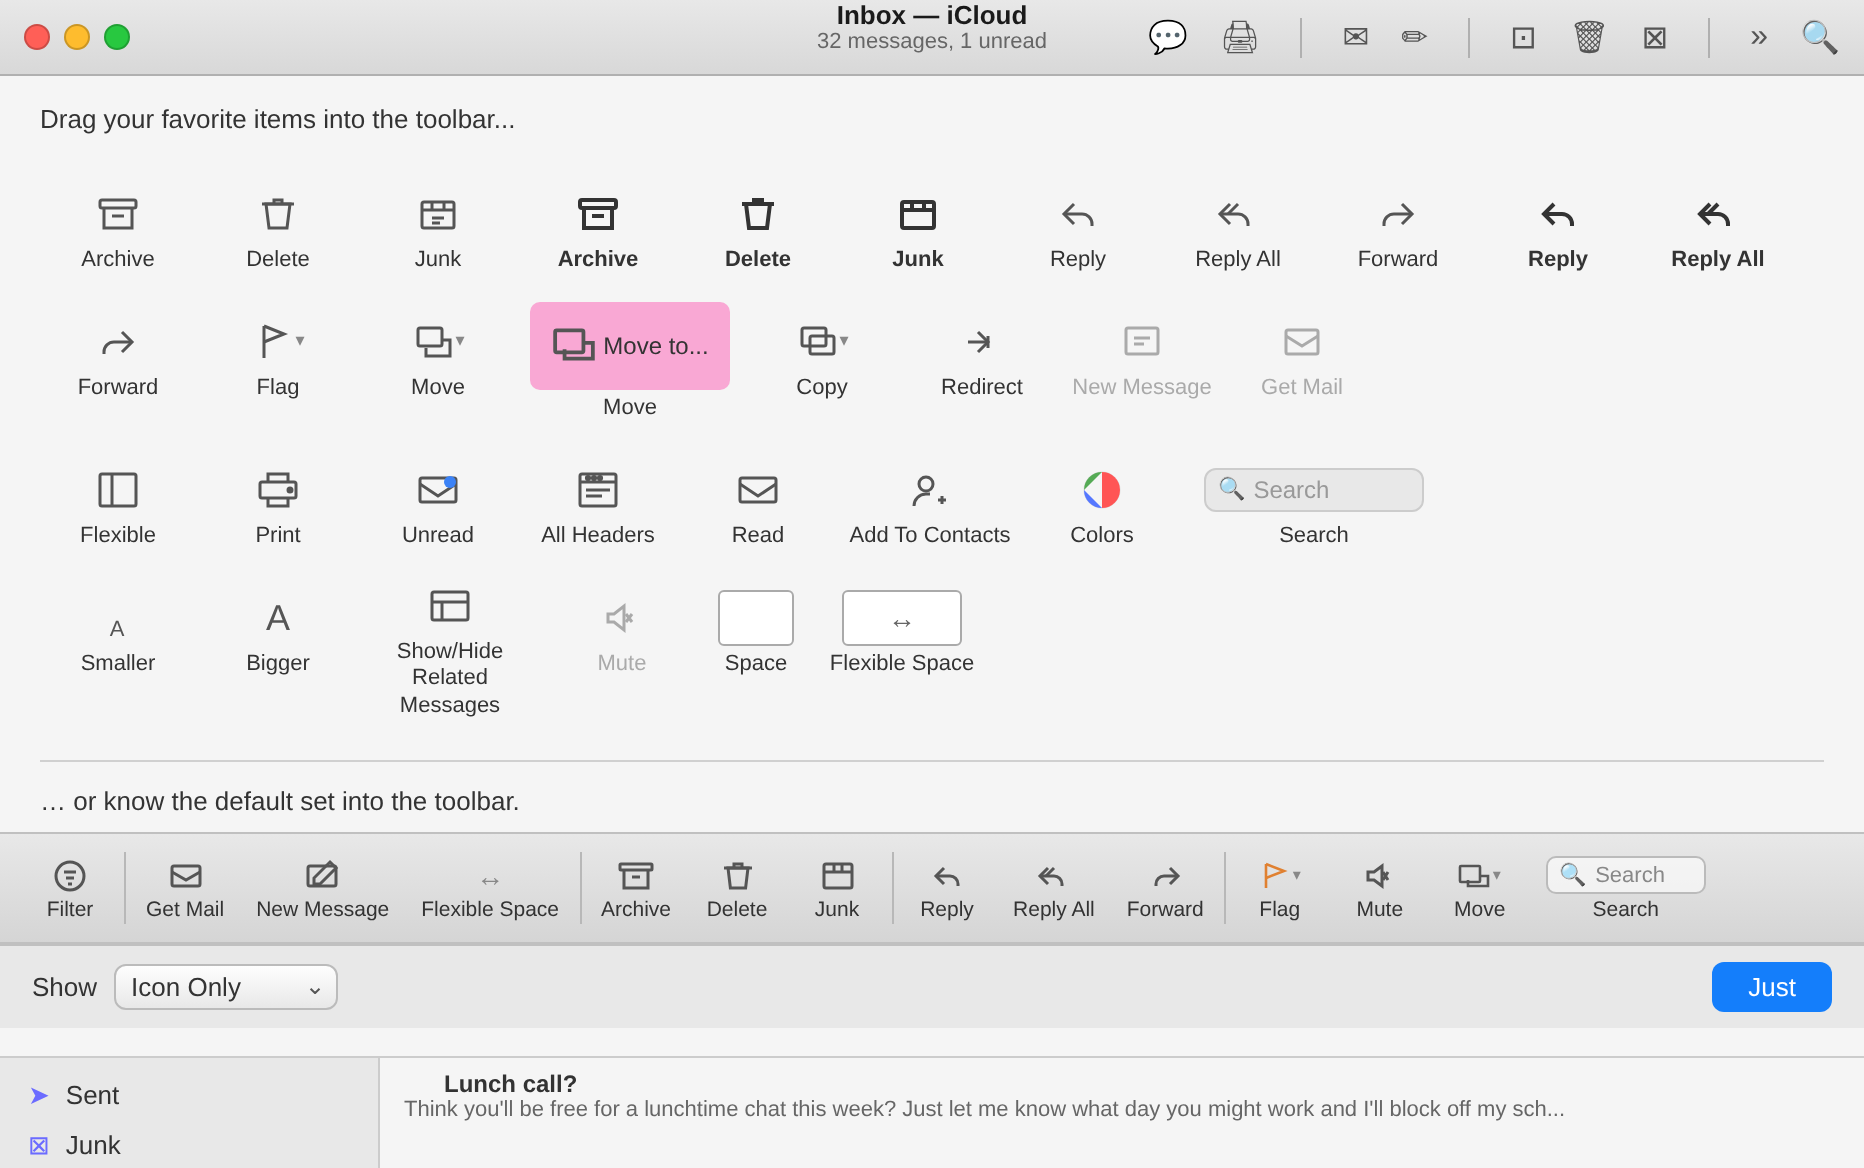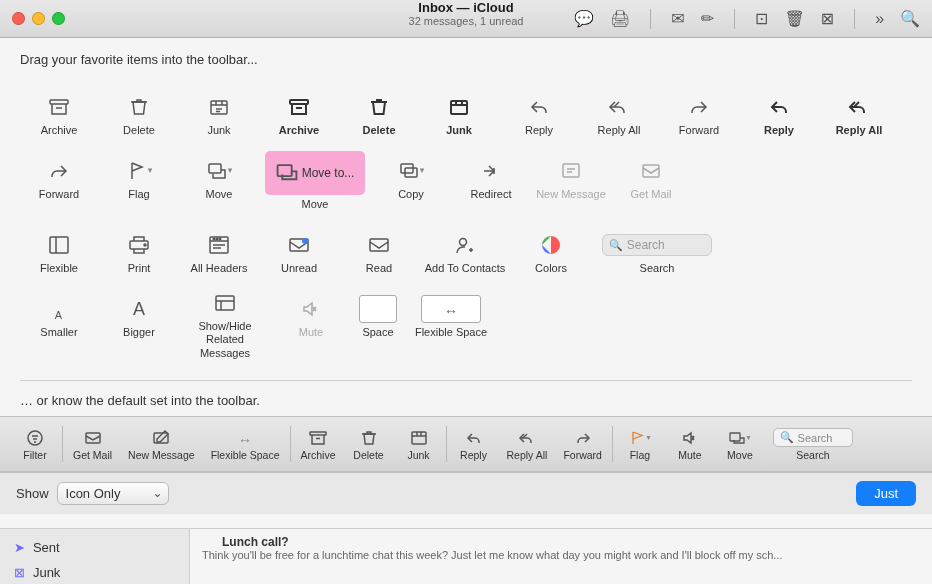--- a/index.html
+++ b/index.html
@@ -609,40 +609,40 @@
             <path d="M6 15v4h10v-4"></path>
             <circle cx="17" cy="11" r="1" fill="#555"></circle>
           </svg>
         </div>
         <div class="item-label">Print</div>
       </div>
 
       <div class="toolbar-item">
         <div class="item-icon">
           <svg viewBox="0 0 22 22" fill="none" stroke="#555" stroke-width="1.5">
+            <rect x="2" y="5" width="18" height="12" rx="1"></rect>
+            <path d="M2 8l9 6 9-6"></path>
+            <circle cx="17" cy="7" r="3" fill="#3b82f6" stroke="none"></circle>
+          </svg>
+        </div>
+        <div class="item-label">Unread</div>
+      </div>
+
+      <div class="toolbar-item">
+        <div class="item-icon">
+          <svg viewBox="0 0 22 22" fill="none" stroke="#555" stroke-width="1.5">
             <rect x="2" y="3" width="18" height="16" rx="1"></rect>
             <path d="M2 7h18"></path>
             <circle cx="6" cy="5" r="0.8" fill="#555"></circle>
             <circle cx="9" cy="5" r="0.8" fill="#555"></circle>
             <circle cx="12" cy="5" r="0.8" fill="#555"></circle>
             <path d="M5 11h12M5 14h8"></path>
           </svg>
         </div>
         <div class="item-label">All Headers</div>
-      </div>
-
-      <div class="toolbar-item">
-        <div class="item-icon">
-          <svg viewBox="0 0 22 22" fill="none" stroke="#555" stroke-width="1.5">
-            <rect x="2" y="5" width="18" height="12" rx="1"></rect>
-            <path d="M2 8l9 6 9-6"></path>
-            <circle cx="17" cy="7" r="3" fill="#3b82f6" stroke="none"></circle>
-          </svg>
-        </div>
-        <div class="item-label">Unread</div>
       </div>
 
       <div class="toolbar-item">
         <div class="item-icon">
           <svg viewBox="0 0 22 22" fill="none" stroke="#555" stroke-width="1.5">
             <rect x="2" y="5" width="18" height="12" rx="1"></rect>
             <path d="M2 8l9 6 9-6"></path>
           </svg>
         </div>
         <div class="item-label">Read</div>

